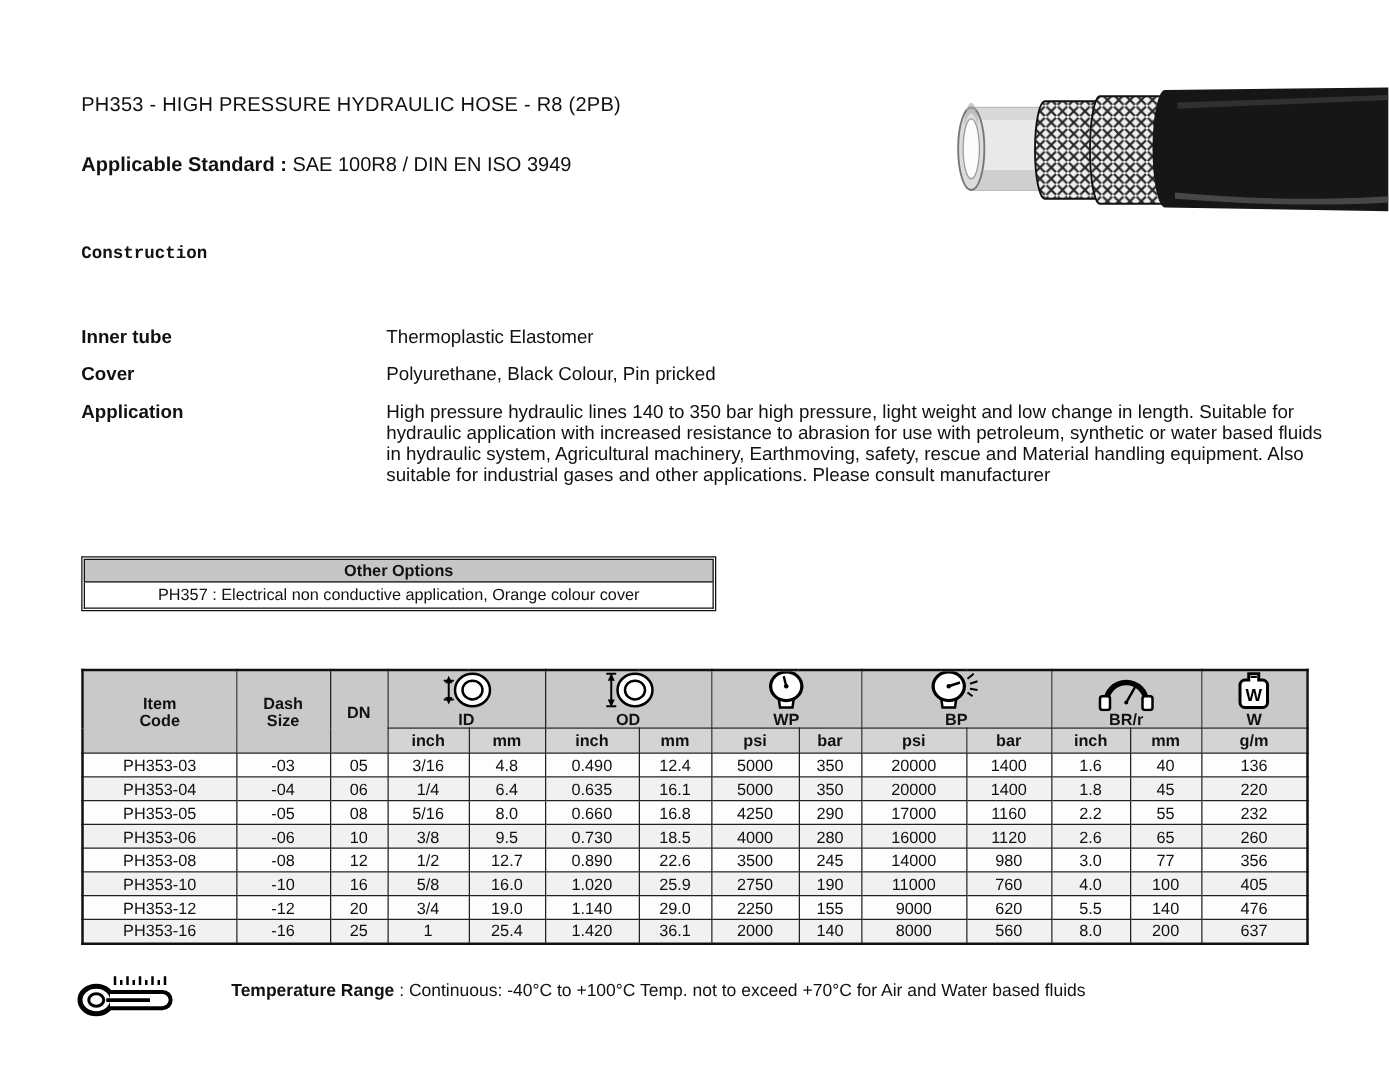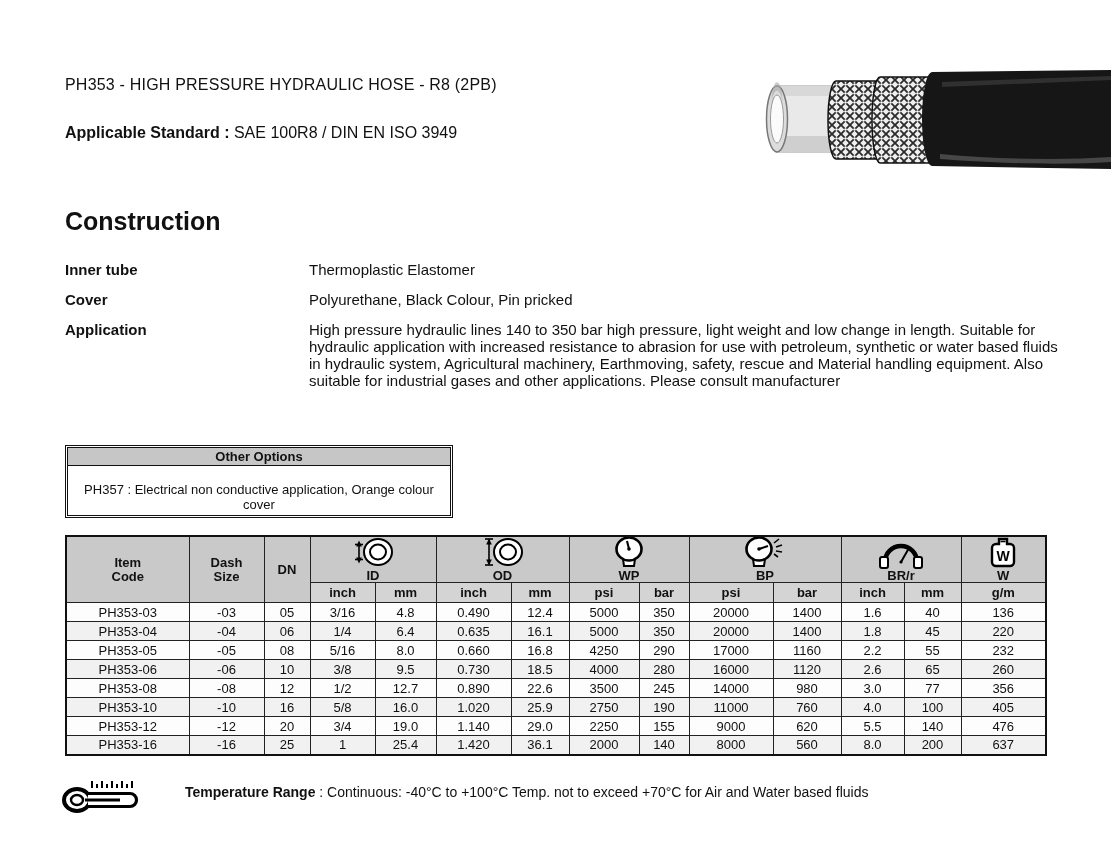--- a/index.html
+++ b/index.html
@@ -9,29 +9,29 @@
     font-family:"Liberation Sans","DejaVu Sans",sans-serif; color:#111;
   }
   .page { position:absolute; inset:0; background:#fff; overflow:hidden; }
 
   .title { position:absolute; left:65px; top:76px; font-size:16px; font-weight:normal; letter-spacing:.2px;text-align:right; }
   .standard { position:absolute; left:65px; top:124px; font-size:16px; }
   .standard .lbl { font-weight:bold; }
 
   .hose { position:absolute; left:760px; top:62px; width:351px; height:116px; }
 
-  .construction-heading { position:absolute; left:65px; top:207px; font-size:25px; font-weight:bold; }
+  .construction-heading { position:absolute; left:65px; top:195px; font-size:14px; font-weight:bold;font-family:Liberation Mono, monospace; }
   .construction { position:absolute; left:65px; top:261px; width:995px; font-size:15px; line-height:17px; }
   .crow { display:flex; margin-bottom:13px;gap:36px; }
   .crow .clabel { width:208px; font-weight:bold; flex:none; }
   .crow .cvalue { width:778px; }
 
-  .options { position:absolute; left:65px; top:445px; width:388px; border:1px solid #111; padding:1px; background:#fff; text-align:center; }
+  .options { position:absolute; left:65px; top:445px; width:508px; border:1px solid #111; padding:1px; background:#fff; text-align:center; }
   .options .ohead { border:1px solid #111; background:#c6c6c6; font-weight:bold; font-size:13px; padding:1px 0; }
-  .options .obody { border:1px solid #111; border-top:none; font-size:13px; padding:16px 0 3px; }
+  .options .obody { border:1px solid #111; border-top:none; font-size:13px; padding:2px 0 3px; }
 
   .spec { position:absolute; left:65px; top:535px;border-radius:30px; }
   table { border-collapse:collapse; table-layout:fixed; width:980px; border:2px solid #111; }
   th,td { border:1px solid #222; text-align:center; vertical-align:middle; overflow:hidden; padding:0; }
   thead th { background:#c9c9c9; font-size:13px; font-weight:bold; }
   tr.mainhdr th { height:45px; }
   tr.subhdr th { height:20px; background:#d4d4d4; }
   tbody td { height:19px; font-size:13px; background:#fdfdfd; }
   tbody tr.alt td { background:#f1f1f1; }
   .two-line { white-space:pre-line; line-height:14px; display:block; }

